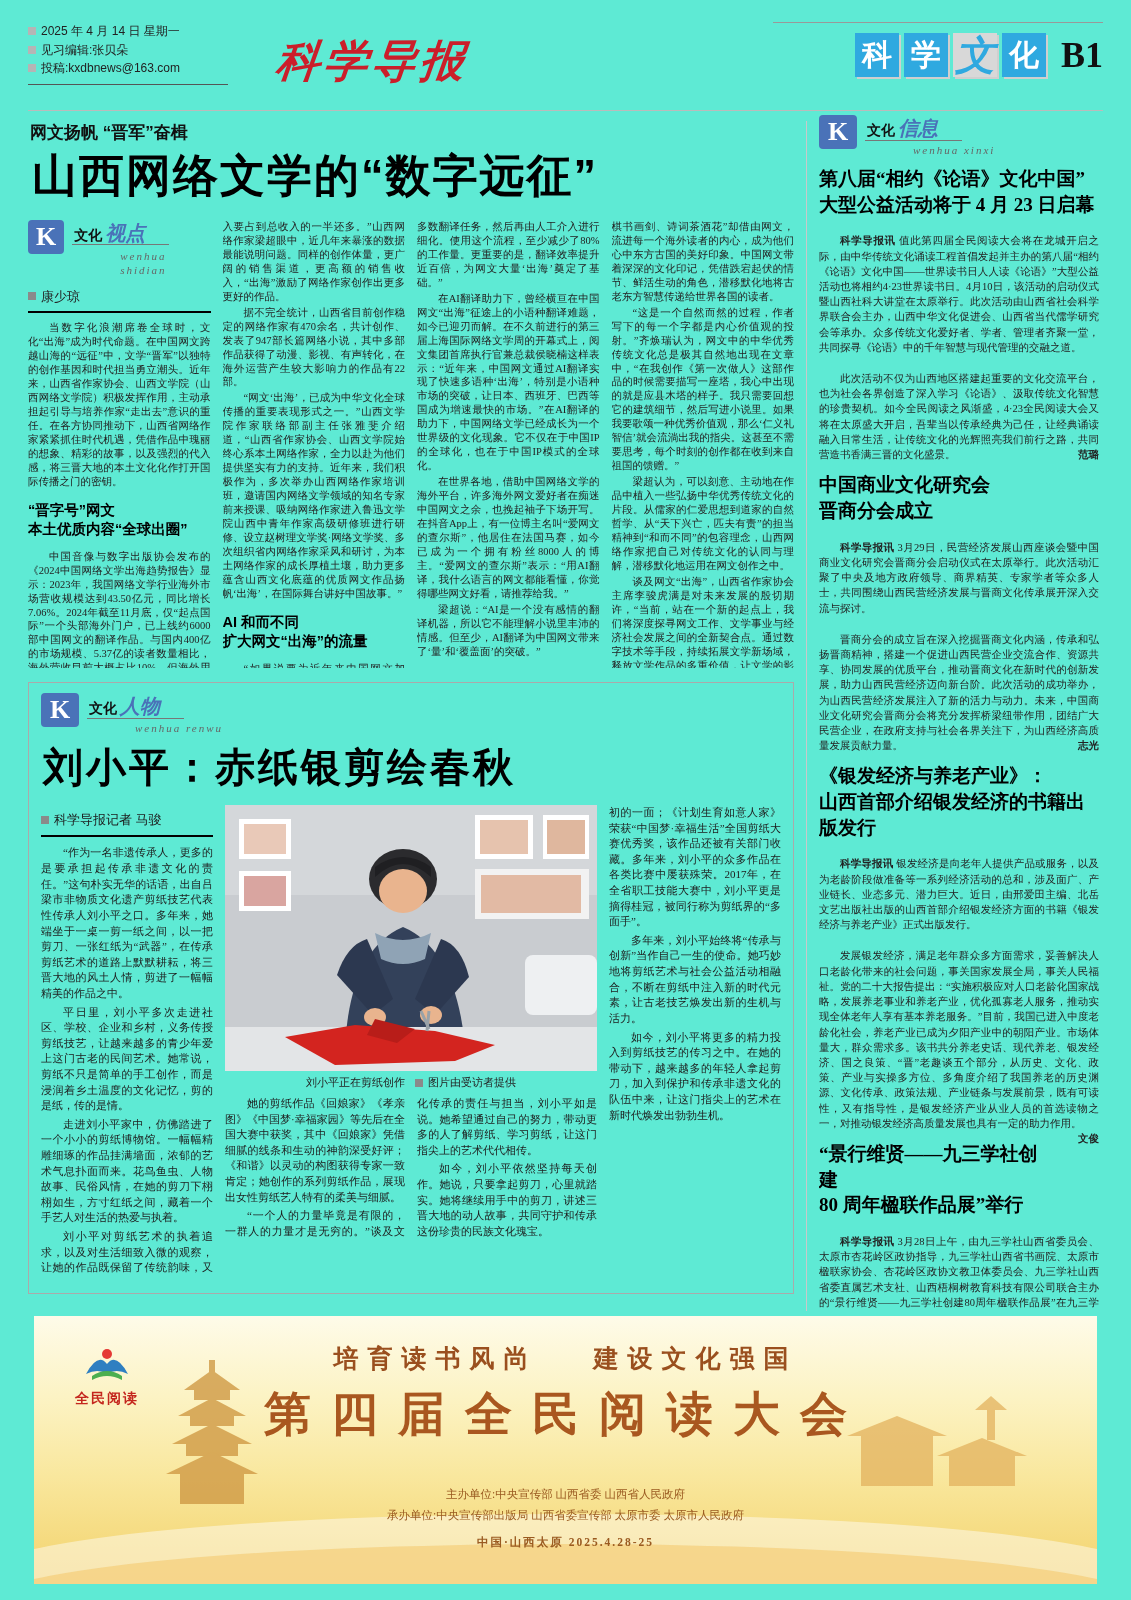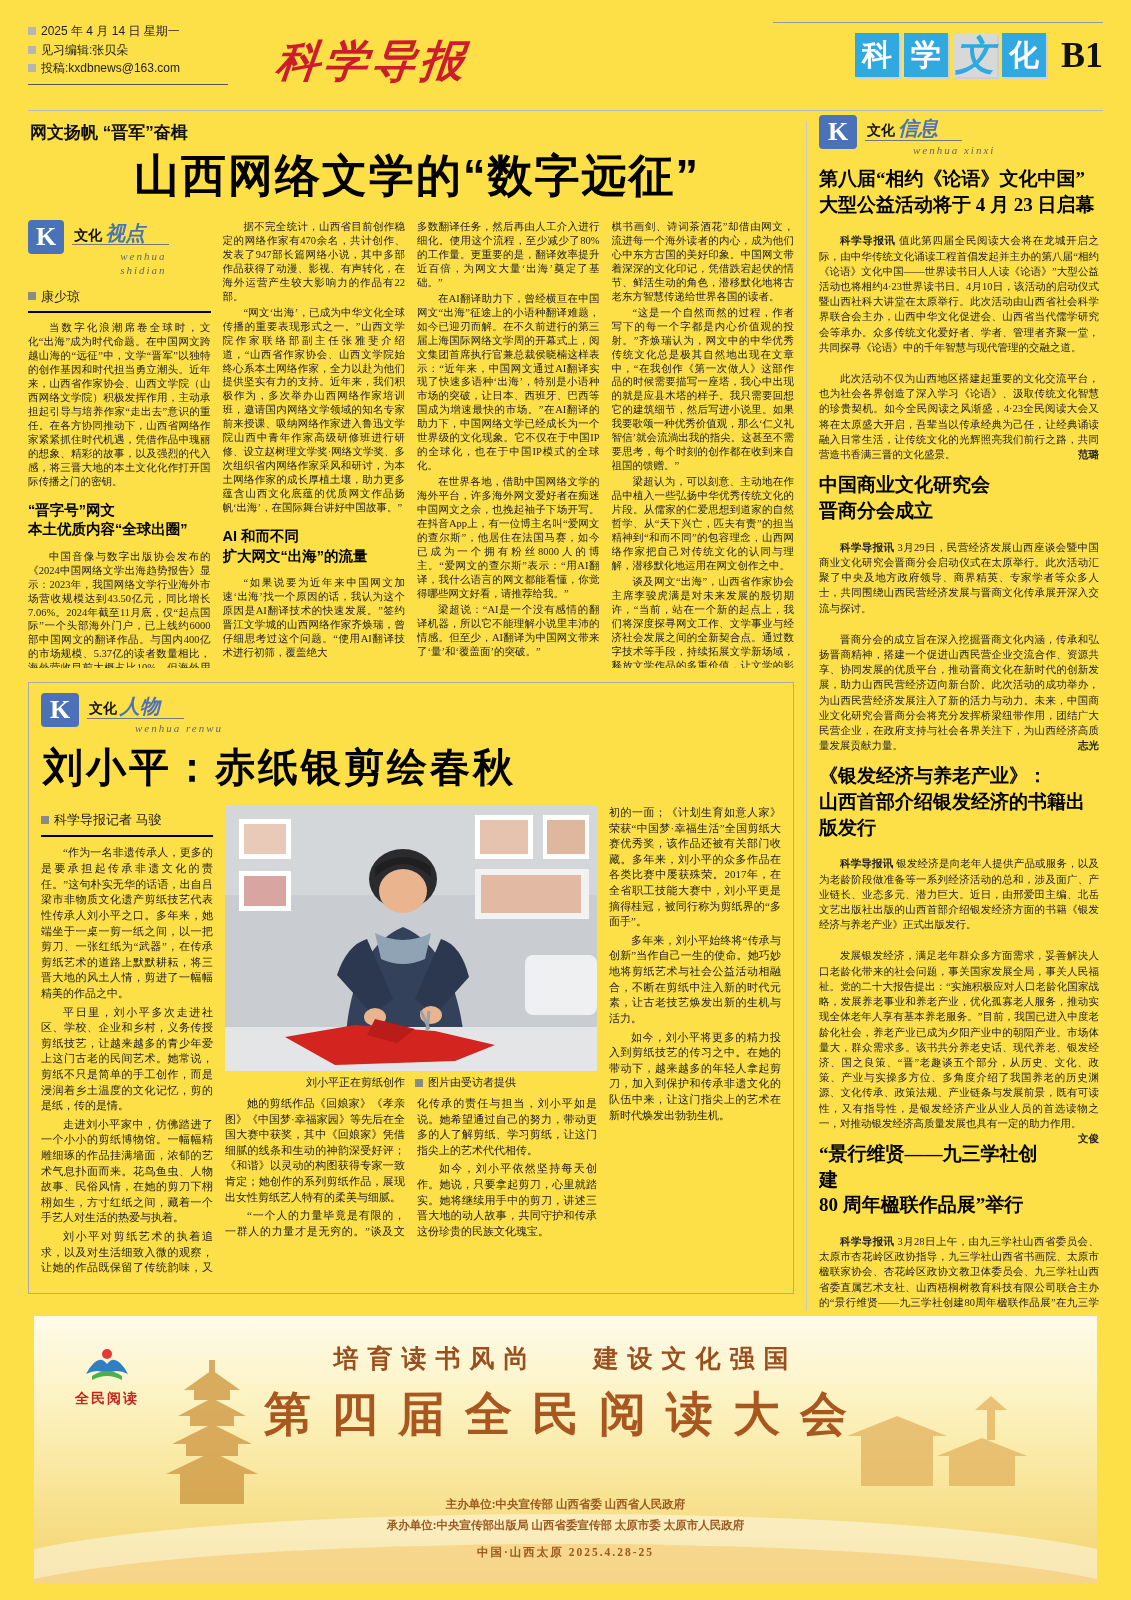--- a/index.html
+++ b/index.html
@@ -1,18 +1,18 @@
 <!DOCTYPE html>
 <html><head>
 <meta charset="utf-8">
 <style>
   html,body{margin:0;padding:0;}
   body{width:1131px;height:1600px;overflow:hidden;background:#fff;
        font-family:"Liberation Serif","DejaVu Serif",serif;color:#1c1c1c;}
-  .paper{width:1131px;height:1600px;position:relative;background:#fde047;}
+  .paper{width:1131px;height:1600px;position:relative;background:#5eead4;}
 
   
   .header{display:flex;align-items:flex-start;padding:22px 28px 4px 28px;height:84px;}
   .meta{width:200px;border-bottom:1px solid #555;padding-bottom:6px;}
   .meta-row{display:flex;align-items:center;font-size:12px;color:#222;line-height:1.55;
             font-family:"Liberation Sans","DejaVu Sans",sans-serif;}
   .sq{display:inline-block;width:8px;height:8px;background:#b5b5b5;margin-right:5px;flex:0 0 auto;}
   .sq.dark{background:#8a8a8a;}
   .masthead{font-size:44px;font-weight:bold;font-style:italic;color:#cb1e2a;
             transform:skewX(-6deg);letter-spacing:4px;margin:10px 0 0 48px;
@@ -40,22 +40,22 @@
         display:flex;align-items:center;justify-content:center;margin-right:8px;}
   .btitle{border-bottom:1px solid #777;padding:2px 24px 2px 2px;}
   .btitle .blk{font-size:14px;font-weight:bold;color:#111;
                font-family:"Liberation Sans","DejaVu Sans",sans-serif;}
   .btitle .blu{font-size:20px;font-weight:bold;font-style:italic;color:#4a72b8;margin-left:3px;}
   .bpinyin{font-size:11px;font-style:italic;color:#666;margin:2px 0 0 48px;letter-spacing:2px;}
 
   
   .kicker{font-size:17px;font-weight:bold;margin:6px 0 2px 2px;color:#111;
           font-family:"Liberation Sans","DejaVu Sans",sans-serif;}
-  .headline1{font-size:45px;font-weight:bold;color:#000;letter-spacing:2px;margin:2px 0 14px 12px;
-             font-family:"Liberation Sans","DejaVu Sans",sans-serif;text-align:center;}
+  .headline1{font-size:45px;font-weight:bold;color:#000;letter-spacing:2px;margin:2px 0 14px 4px;
+             font-family:"Liberation Sans","DejaVu Sans",sans-serif;}
   .cols{display:flex;gap:12px;height:448px;overflow:hidden;}
   .col{flex:1;font-size:10.5px;line-height:1.33;text-align:justify;color:#222;overflow:hidden;}
   .col p{margin:0 0 2px 0;text-indent:2em;}
   .byline{display:flex;align-items:center;border-bottom:2px solid #000000;
           padding:6px 0 6px 0;margin-bottom:8px;font-size:13px;
           font-family:"Liberation Sans","DejaVu Sans",sans-serif;}
   .sub{font-size:14.5px;font-weight:bold;line-height:1.35;margin:12px 0 10px 0;color:#000;
        font-family:"Liberation Sans","DejaVu Sans",sans-serif;}
 
   
@@ -89,22 +89,22 @@
           background:linear-gradient(180deg,#fefbe9 0%,#fcf3c4 30%,#f9e79d 60%,#f5da7e 85%,#f2d275 100%);}
   .wave{position:absolute;left:-5%;width:110%;height:120px;border-radius:50%;
         background:rgba(255,255,255,.45);}
   .w1{bottom:-50px;}
   .w2{bottom:-80px;background:rgba(244,196,98,.5);}
   .bslogan{position:relative;text-align:center;margin-top:26px;font-size:25px;font-weight:bold;
            color:#9a4f1e;letter-spacing:9px;font-family:"Liberation Serif",serif;}
   .bslogan .gap{display:inline-block;width:56px;}
   .btitle2{position:relative;text-align:center;margin-top:8px;font-size:47px;font-weight:bold;
            color:#a9571f;letter-spacing:20px;font-family:"Liberation Serif",serif;}
-  .borg{position:relative;text-align:center;font-size:11.5px;font-weight:bold;color:#9a5a20;
-        margin-top:48px;line-height:1.8;}
+  .borg{position:relative;text-align:center;font-size:11.5px;font-weight:normal;color:#9a5a20;
+        margin-top:38px;line-height:1.8;}
   .bloc{position:relative;text-align:center;font-size:11.5px;font-weight:bold;color:#9a5a20;
         margin-top:10px;letter-spacing:2px;}
   .qm-logo{position:absolute;left:38px;top:28px;width:70px;text-align:center;}
   .qm-text{color:#c4261d;font-size:14px;font-weight:bold;margin-top:2px;letter-spacing:2px;
            font-family:"Liberation Sans","DejaVu Sans",sans-serif;}
   .pagoda{position:absolute;left:120px;top:38px;opacity:.8;}
   .build{position:absolute;right:60px;top:60px;opacity:.75;}
 </style>
 </head>
 <body>
@@ -155,20 +155,21 @@
             <div class="byline">
                 <span class="sq dark"></span>
                 <span>康少琼</span>
               </div>
             <p>当数字化浪潮席卷全球时，文化“出海”成为时代命题。在中国网文跨越山海的“远征”中，文学“晋军”以独特的创作基因和时代担当勇立潮头。近年来，山西省作家协会、山西文学院（山西网络文学院）积极发挥作用，主动承担起引导与培养作家“走出去”意识的重任。在各方协同推动下，山西省网络作家紧紧抓住时代机遇，凭借作品中瑰丽的想象、精彩的故事，以及强烈的代入感，将三晋大地的本土文化化作打开国际传播之门的密钥。</p>
             <div class="sub"><span>“晋字号”网文</span><br><span>本土优质内容“全球出圈”</span></div>
             <p>中国音像与数字出版协会发布的《2024中国网络文学出海趋势报告》显示：2023年，我国网络文学行业海外市场营收规模达到43.50亿元，同比增长7.06%。2024年截至11月底，仅“起点国际”一个头部海外门户，已上线约6000部中国网文的翻译作品。与国内400亿的市场规模、5.37亿的读者数量相比，海外营收目前大概占比10%，但海外用户数量的快速增长、翻译语种的迅速增加，还是让人直观感受到——这里是一片蓝海。</p>
 
           </div>
           <div class="col">
+            <p style="text-indent:0;">入要占到总收入的一半还多。”山西网络作家梁超眼中，近几年来暴涨的数据最能说明问题。同样的创作体量，更广阔的销售渠道，更高额的销售收入，“出海”激励了网络作家创作出更多更好的作品。</p>
             <p>据不完全统计，山西省目前创作稳定的网络作家有470余名，共计创作、发表了947部长篇网络小说，其中多部作品获得了动漫、影视、有声转化，在海外运营产生较大影响力的作品有22部。</p>
             <p>“网文‘出海’，已成为中华文化全球传播的重要表现形式之一。”山西文学院作家联络部副主任张雅斐介绍道，“山西省作家协会、山西文学院始终心系本土网络作家，全力以赴为他们提供坚实有力的支持。近年来，我们积极作为，多次举办山西网络作家培训班，邀请国内网络文学领域的知名专家前来授课、吸纳网络作家进入鲁迅文学院山西中青年作家高级研修班进行研修、设立赵树理文学奖·网络文学奖、多次组织省内网络作家采风和研讨，为本土网络作家的成长厚植土壤，助力更多蕴含山西文化底蕴的优质网文作品扬帆‘出海’，在国际舞台讲好中国故事。”</p>
             <div class="sub"><span>AI 和而不同</span><br><span>扩大网文“出海”的流量</span></div>
             <p>“如果说要为近年来中国网文加速‘出海’找一个原因的话，我认为这个原因是AI翻译技术的快速发展。”签约晋江文学城的山西网络作家齐焕瑞，曾仔细思考过这个问题。“使用AI翻译技术进行初筛，覆盖绝大</p>
           </div>
           <div class="col">
             <p style="text-indent:0;">多数翻译任务，然后再由人工介入进行细化。使用这个流程，至少减少了80%的工作量。更重要的是，翻译效率提升近百倍，为网文大量‘出海’奠定了基础。”</p>
             <p>在AI翻译助力下，曾经横亘在中国网文“出海”征途上的小语种翻译难题，如今已迎刃而解。在不久前进行的第三届上海国际网络文学周的开幕式上，阅文集团首席执行官兼总裁侯晓楠这样表示：“近年来，中国网文通过AI翻译实现了快速多语种‘出海’，特别是小语种市场的突破，让日本、西班牙、巴西等国成为增速最快的市场。”在AI翻译的助力下，中国网络文学已经成长为一个世界级的文化现象。它不仅在于中国IP的全球化，也在于中国IP模式的全球化。</p>
             <p>在世界各地，借助中国网络文学的海外平台，许多海外网文爱好者在痴迷中国网文之余，也挽起袖子下场开写。在抖音App上，有一位博主名叫“爱网文的查尔斯”，他居住在法国马赛，如今已成为一个拥有粉丝8000人的博主。“爱网文的查尔斯”表示：“用AI翻译，我什么语言的网文都能看懂，你觉得哪些网文好看，请推荐给我。”</p>
             <p>梁超说：“AI是一个没有感情的翻译机器，所以它不能理解小说里丰沛的情感。但至少，AI翻译为中国网文带来了‘量’和‘覆盖面’的突破。”</p>

